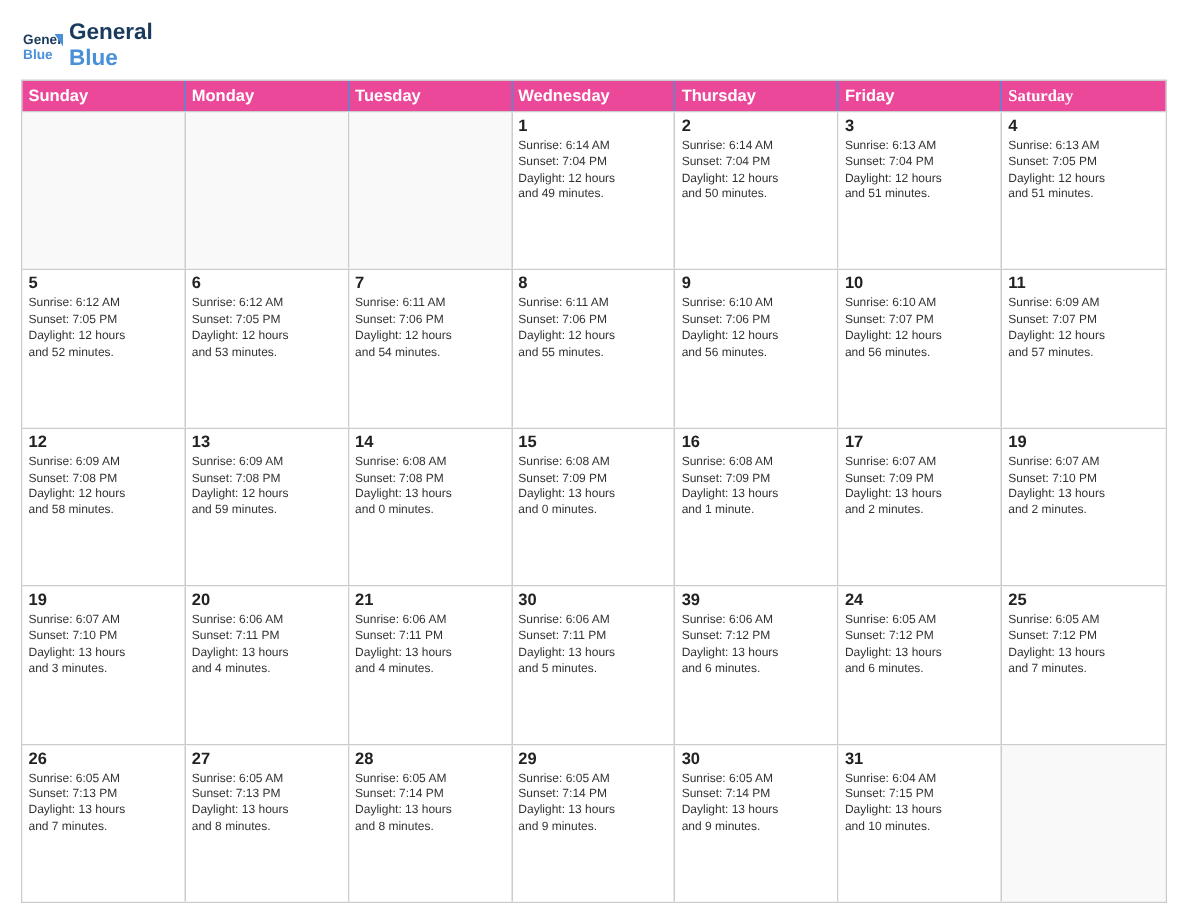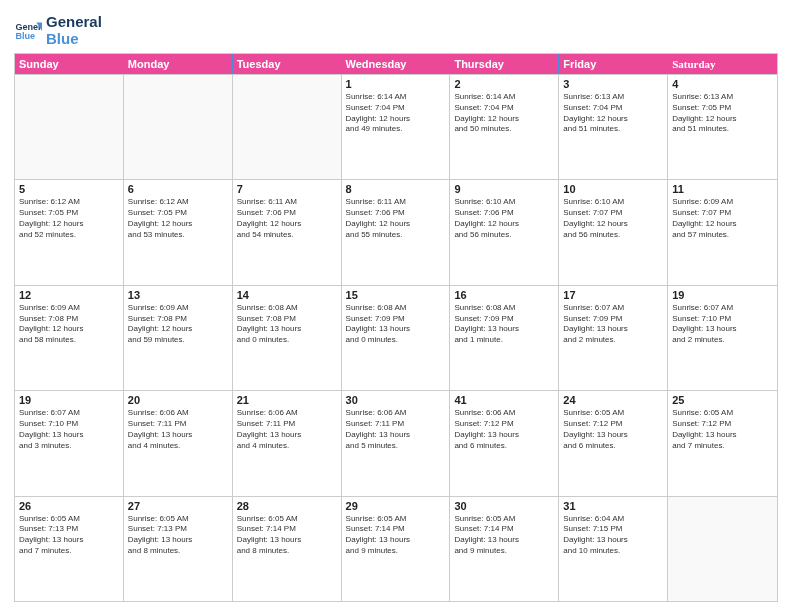--- a/index.html
+++ b/index.html
@@ -293,21 +293,21 @@
 and 4 minutes.</div>
           </div>
           <div class="cal-cell">
             <span class="day-num">30</span>
             <div class="cell-text" style="white-space: pre-line;">Sunrise: 6:06 AM
 Sunset: 7:11 PM
 Daylight: 13 hours
 and 5 minutes.</div>
           </div>
           <div class="cal-cell">
-            <span class="day-num">41</span>
+            <span class="day-num">39</span>
             <div class="cell-text" style="white-space: pre-line;">Sunrise: 6:06 AM
 Sunset: 7:12 PM
 Daylight: 13 hours
 and 6 minutes.</div>
           </div>
           <div class="cal-cell">
             <span class="day-num">24</span>
             <div class="cell-text" style="white-space: pre-line;">Sunrise: 6:05 AM
 Sunset: 7:12 PM
 Daylight: 13 hours

